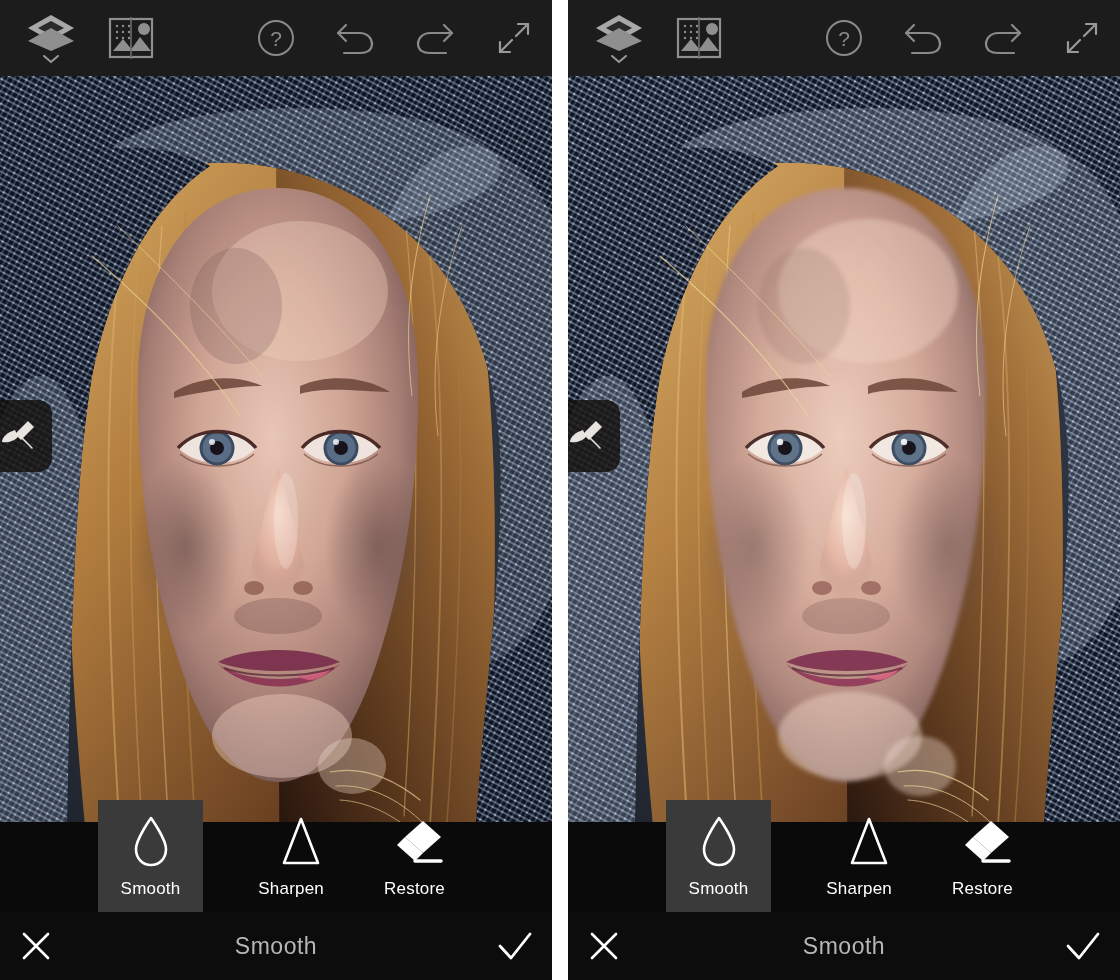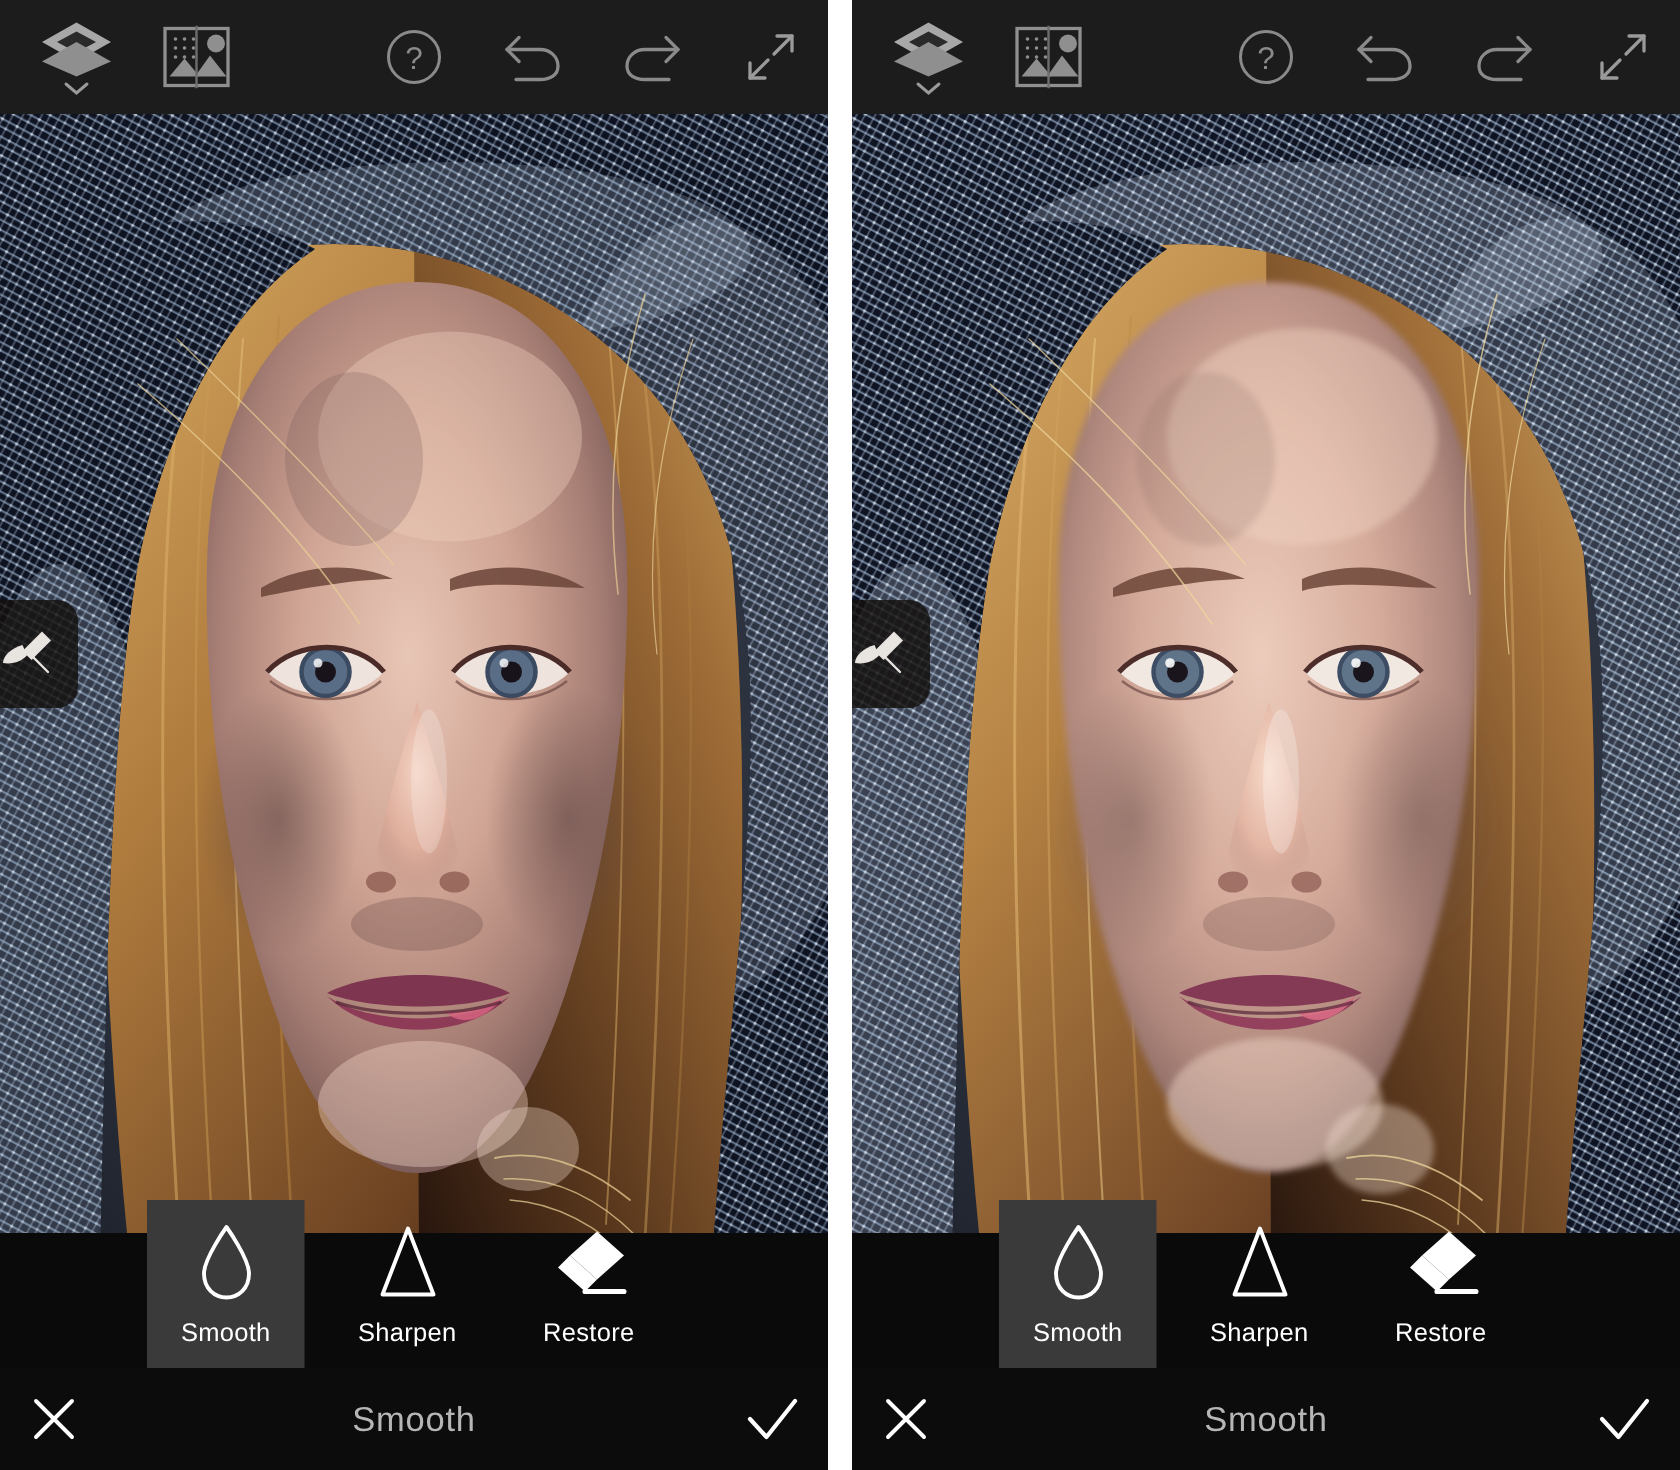--- a/index.html
+++ b/index.html
@@ -68,22 +68,22 @@
   }
   .tool {
     position:relative;
     width:105px; height:112px;
     margin-top:-22px;
     display:flex; flex-direction:column; align-items:center; justify-content:center;
     cursor:pointer;
     color:#fff;
   }
   .tool:nth-child(1) { margin-left:98px; }
-  .tool:nth-child(2) { margin-left:16px; }
-  .tool:nth-child(3) { margin-left:16px; }
+  .tool:nth-child(2) { margin-left:16px;align-items:flex-end; }
+  .tool:nth-child(3) { margin-left:16px;align-items:flex-end; }
   .tool.selected { background:#3a3a3a; }
   .tool-icon { height:56px; display:flex; align-items:flex-end; justify-content:center; }
   .tool-label {
     margin-top:10px;
     font-size:17px;
     color:#ffffff;
     letter-spacing:0.2px;
   }
 
   

